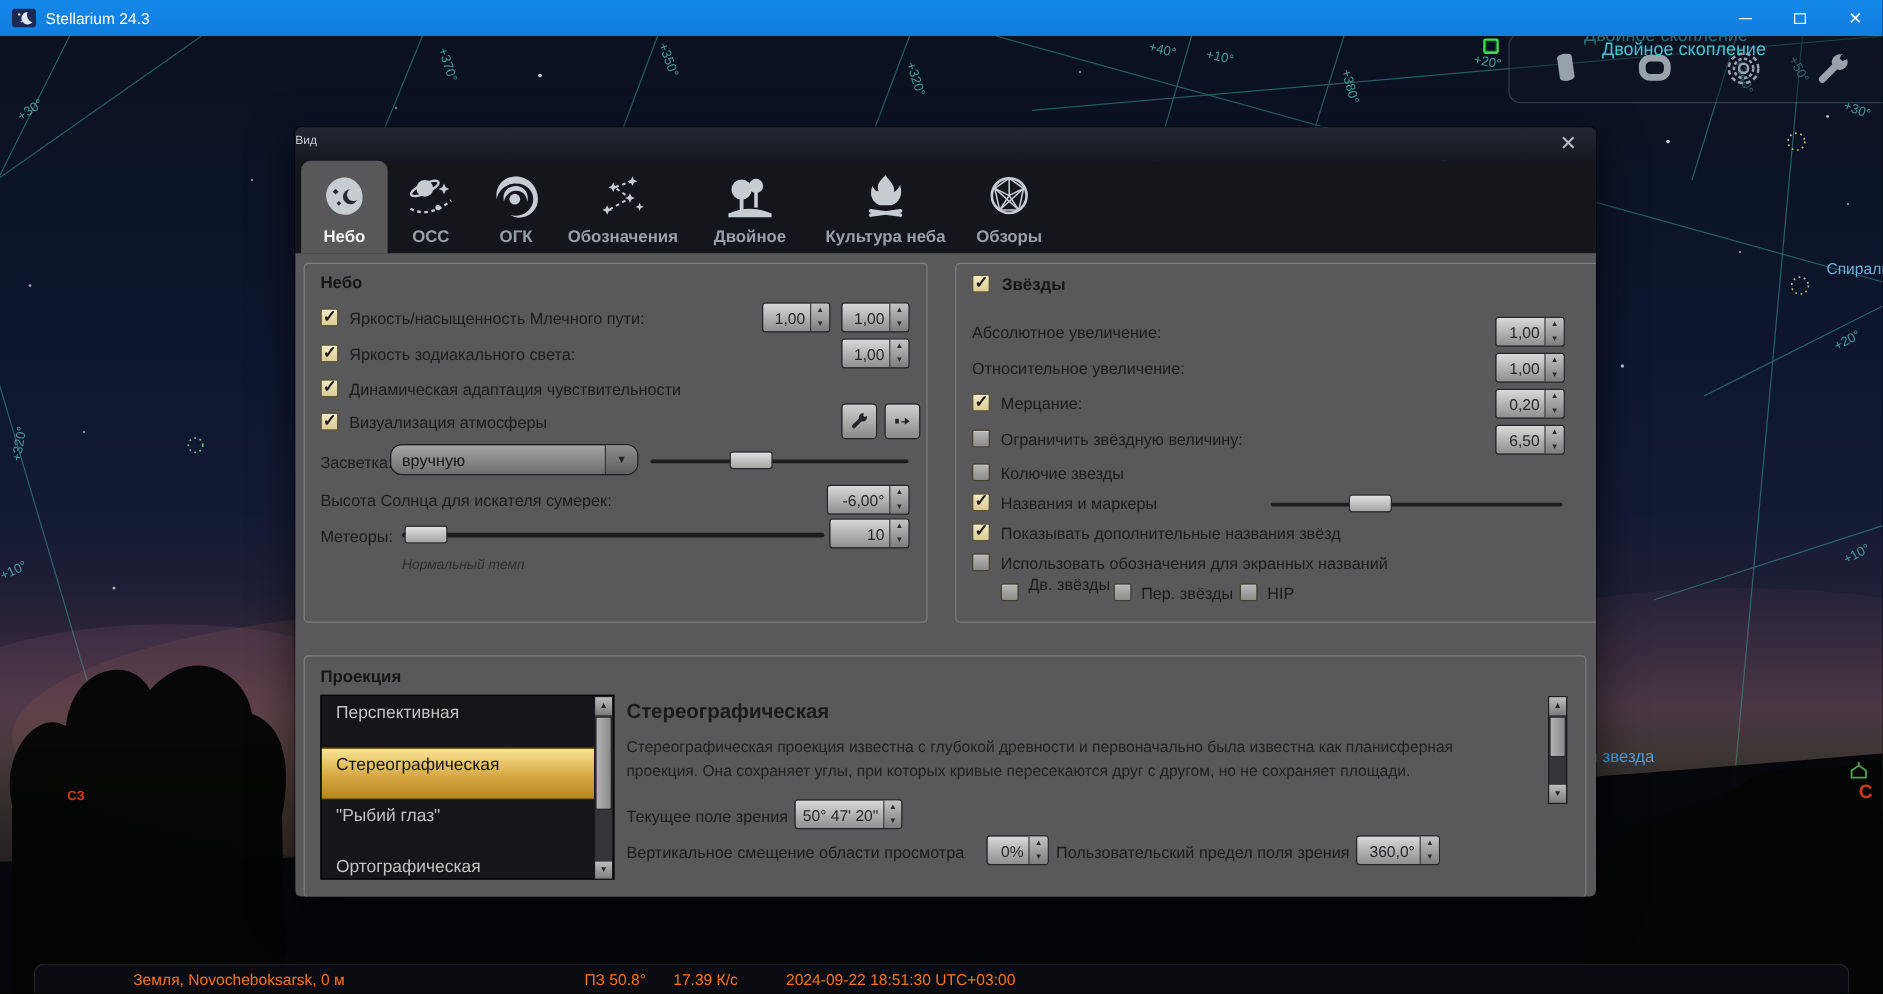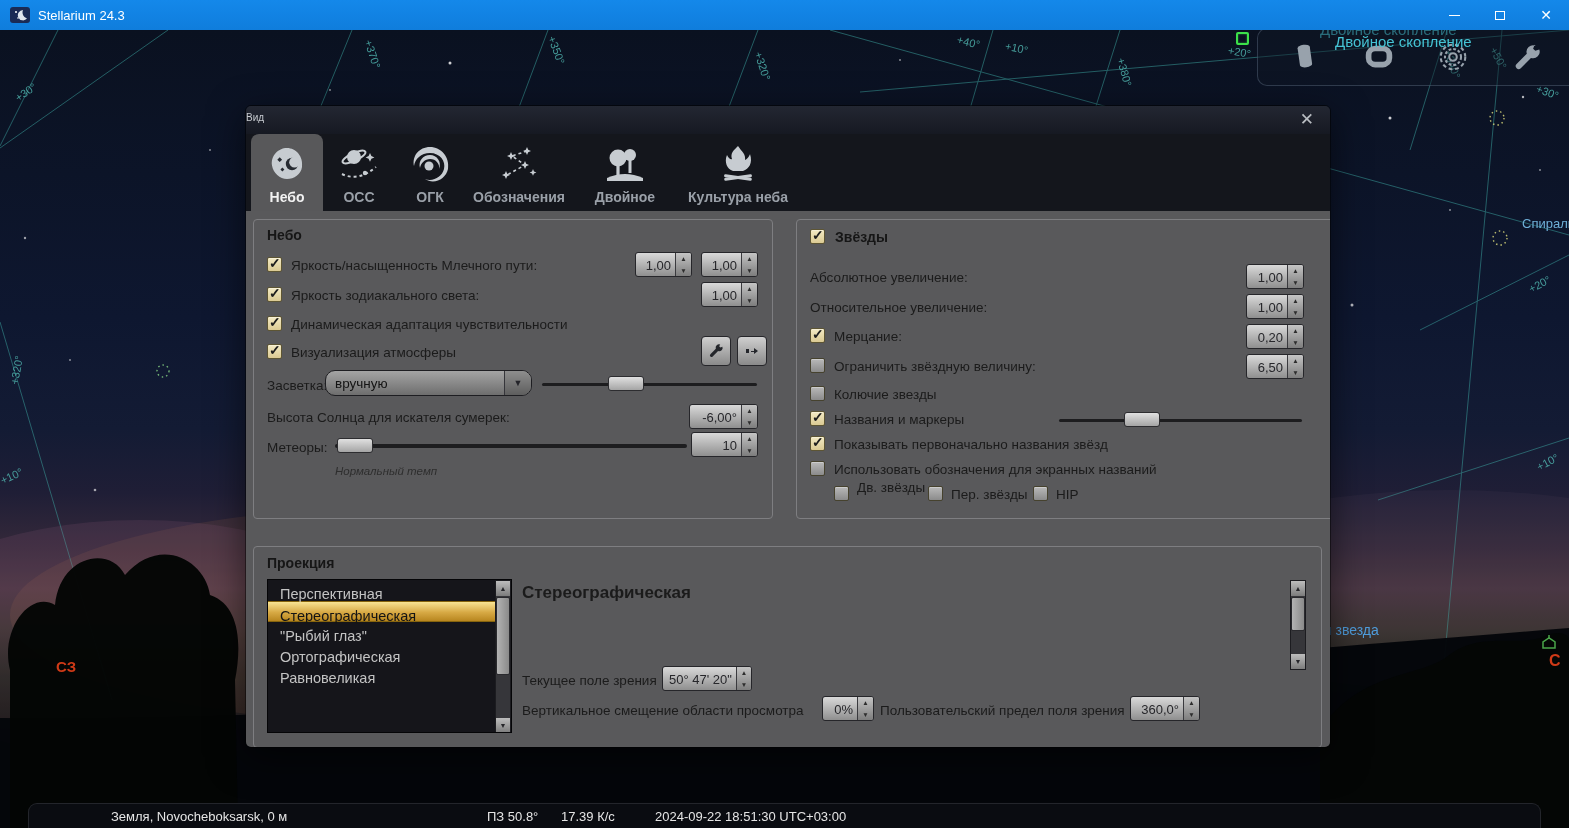--- a/index.html
+++ b/index.html
@@ -33,21 +33,21 @@
     display:flex; align-items:center; padding-left:30px; gap:40px; }
   .ocicon { width:34px; height:34px; }
   .sel-label { position:absolute; color:#45c3d4; font-size:15px; white-space:nowrap; }
   .sel-marker { position:absolute; left:1236px; top:2px; width:13px; height:13px;
     border:2px solid #3ce04a; border-radius:2px; box-shadow:inset 0 0 2px #2da33a; }
 
   
   .statusbar { position:absolute; left:28px; right:28px; bottom:0; height:25px;
     background:rgba(11,13,18,0.92); border:1px solid #23252b; border-bottom:none;
     border-radius:9px 9px 0 0; z-index:40; }
-  .statusbar span { position:absolute; top:5px; color:#e5e5e5; font-size:13px; white-space:nowrap; }
+  .statusbar span { position:absolute; top:5px; color:#f97316; font-size:13px; white-space:nowrap; }
 
   
   .dialog { position:absolute; left:245px; top:105px; width:1086px; height:643px;
     border-radius:6px; overflow:hidden; box-shadow:0 10px 36px rgba(0,0,0,0.55);
     border:1px solid rgba(0,0,0,0.6); z-index:30; }
   .dlg-titlebar { position:absolute; left:0; top:0; width:100%; height:28px;
     background:linear-gradient(#232732,#161922); }
   .dlg-title { position:absolute; width:100%; top:6px; text-align:left; color:#c6cacf; font-size:10px; }
   .dlg-close { position:absolute; right:12px; top:3px; color:#b9bdc2; font-size:17px; padding:0 4px; cursor:default; }
   .dlg-tabs { position:absolute; left:0; top:28px; width:100%; height:77px; background:#14161c;
@@ -88,21 +88,21 @@
 
   .slider { position:absolute; height:16px; }
   .slider .track { position:absolute; left:0; right:0; top:7px; height:3px; background:#1d1d1f; border-radius:2px; }
   .slider .thumb { position:absolute; top:0; width:36px; height:15px;
     background:linear-gradient(#e0e0e0,#a5a5a5); border:1px solid #2d2d30; border-radius:3px; }
 
   .btn-sq { position:absolute; width:30px; height:30px; border:1px solid #26262a; border-radius:4px;
     background:linear-gradient(#cfcfcf,#8a8a8a); display:flex; align-items:center; justify-content:center; }
 
   .listbox { position:absolute; background:#15151a; border:1px solid #050507; }
-  .litem { height:21px; font-size:14.5px; color:#c3c3c3; padding:6px 0 0 12px; white-space:nowrap; }
+  .litem { height:43px; font-size:14.5px; color:#c3c3c3; padding:6px 0 0 12px; white-space:nowrap; }
   .litem.sel { background:linear-gradient(#f9e494,#d7a944 55%,#b8861f); color:#141414;
     border-top:1px solid #87650e; border-bottom:1px solid #87650e; }
   .vsbar { position:absolute; width:16px; background:#36363a; border:1px solid #1c1c20;
     display:flex; flex-direction:column; }
   .vsbar .sbtn { height:15px; background:linear-gradient(#bdbdbd,#7c7c7c);
     display:flex; align-items:center; justify-content:center; font-size:7px; color:#26262a; }
   .vsbar .sbtn.up::after { content:"▲"; }
   .vsbar .sbtn.dn::after { content:"▼"; }
   .vsbar .strack { flex:1; position:relative; }
   .vsbar .sthumb { position:absolute; left:0; right:0; background:linear-gradient(90deg,#b3b3b3,#8a8a8a);
@@ -181,21 +181,21 @@
     <div class="gridlabel" style="left:1487px;top:22px;transform:rotate(62deg)">+50°</div>
     <div class="gridlabel" style="left:1536px;top:56px;transform:rotate(20deg)">+30°</div>
     <div class="gridlabel" style="left:1528px;top:248px;transform:rotate(-28deg)">+20°</div>
     <div class="gridlabel" style="left:1536px;top:426px;transform:rotate(-28deg)">+10°</div>
     <div class="gridlabel" style="left:2px;top:334px;transform:rotate(-80deg)">+320°</div>
     <div class="gridlabel" style="left:0px;top:440px;transform:rotate(-25deg)">+10°</div>
 
     <div class="skyobj" style="left:1522px;top:186px;color:#6fb0d8;font-size:13px">Спираль</div>
     <div class="skyobj" style="left:1324px;top:592px;color:#4f9ddd;font-size:14px">я звезда</div>
 
-    <div class="compass" style="left:56px;top:628px;font-size:15px">СЗ</div>
+    <div class="compass" style="left:56px;top:628px;font-size:11px">СЗ</div>
     <div class="compass" style="left:1549px;top:622px;font-size:16px">С</div>
 
     <div class="sel-label" style="left:1320px;top:-9px;opacity:.9">Двойное скопление</div>
 
     <div class="ocpanel">
       <svg class="ocicon" viewBox="0 0 36 36">
         <g fill="#98a2ac" transform="rotate(-8 18 18)">
           <ellipse cx="18" cy="8" rx="6.5" ry="3"></ellipse>
           <rect x="11.5" y="8" width="13" height="18"></rect>
           <ellipse cx="18" cy="26" rx="6.5" ry="3"></ellipse>
@@ -305,20 +305,31 @@
         <span>Двойное</span>
       </div>
       <div class="tab" style="width:122px">
         <svg viewBox="0 0 44 44">
           <path fill="#c7ccd1" d="M22 3c4 6 8 8 7 14 4-2 5-6 5-6 3 9-1 15-7 17H17c-6-2-9-9-6-16 2 4 4 5 5 4-2-6 2-9 6-13z"></path>
           <rect x="8" y="33" width="28" height="3" rx="1.5" transform="rotate(8 22 34)" fill="#c7ccd1"></rect>
           <rect x="8" y="33" width="28" height="3" rx="1.5" transform="rotate(-8 22 34)" fill="#c7ccd1"></rect>
         </svg>
         <span>Культура неба</span>
       </div>
+      <div class="tab" style="width:84px">
+        <svg viewBox="0 0 44 44">
+          <circle cx="22" cy="20" r="14.5" fill="none" stroke="#c7ccd1" stroke-width="2.2"></circle>
+          <g fill="none" stroke="#c7ccd1" stroke-width="1.3">
+            <path d="M22 5.5 L34 14 L30 32 L14 32 L10 14 Z"></path>
+            <path d="M22 5.5 L22 20 L34 14 M22 20 L30 32 M22 20 L14 32 M22 20 L10 14"></path>
+            <path d="M10 14 L30 32 M34 14 L14 32"></path>
+          </g>
+        </svg>
+        <span>Обзоры</span>
+      </div>
     </div>
 
     <div class="dlg-body">
 
       <div class="group" style="left:7px;top:8px;width:520px;height:300px">
         <div class="gtitle" style="left:13px;top:7px">Небо</div>
 
         <span class="cb checked" style="left:13px;top:37px"></span>
         <div class="lbl" style="left:37px;top:38px">Яркость/насыщенность Млечного пути:</div>
         <div class="spin" style="left:381px;top:32px;width:57px">
@@ -443,21 +454,21 @@
         <div class="lbl" style="left:37px;top:167px">Колючие звезды</div>
 
         <span class="cb checked" style="left:13px;top:191px"></span>
         <div class="lbl" style="left:37px;top:192px">Названия и маркеры</div>
         <div class="slider" style="left:262px;top:192px;width:243px">
           <div class="track"></div>
           <div class="thumb" style="left:65px"></div>
         </div>
 
         <span class="cb checked" style="left:13px;top:216px"></span>
-        <div class="lbl" style="left:37px;top:217px">Показывать первоначально названия звёзд</div>
+        <div class="lbl" style="left:37px;top:217px">Показывать дополнительные названия звёзд</div>
 
         <span class="cb" style="left:13px;top:241px"></span>
         <div class="lbl" style="left:37px;top:242px">Использовать обозначения для экранных названий</div>
 
         <span class="cb" style="left:37px;top:266px"></span>
         <div class="lbl" style="left:60px;top:260px">Дв. звёзды</div>
         <span class="cb" style="left:131px;top:266px"></span>
         <div class="lbl" style="left:154px;top:267px">Пер. звёзды</div>
         <span class="cb" style="left:236px;top:266px"></span>
         <div class="lbl" style="left:259px;top:267px">HIP</div>
@@ -475,20 +486,21 @@
           <div class="vsbar" style="right:0;top:0;height:154px">
             <div class="sbtn up"></div>
             <div class="strack">
               <div class="sthumb" style="top:1px;height:78px"></div>
             </div>
             <div class="sbtn dn"></div>
           </div>
         </div>
 
         <div class="desc-title" style="left:268px;top:36px">Стереографическая</div>
+        <div class="desc-text" style="left:268px;top:66px;width:735px">Стереографическая проекция известна с глубокой древности и первоначально была известна как планисферная проекция. Она сохраняет углы, при которых кривые пересекаются друг с другом, но не сохраняет площади.</div>
         <div class="vsbar" style="left:1036px;top:33px;height:90px">
           <div class="sbtn up"></div>
           <div class="strack">
             <div class="sthumb" style="top:1px;height:34px"></div>
           </div>
           <div class="sbtn dn"></div>
         </div>
 
         <div class="lbl" style="left:268px;top:126px">Текущее поле зрения</div>
         <div class="spin" style="left:408px;top:119px;width:90px">

